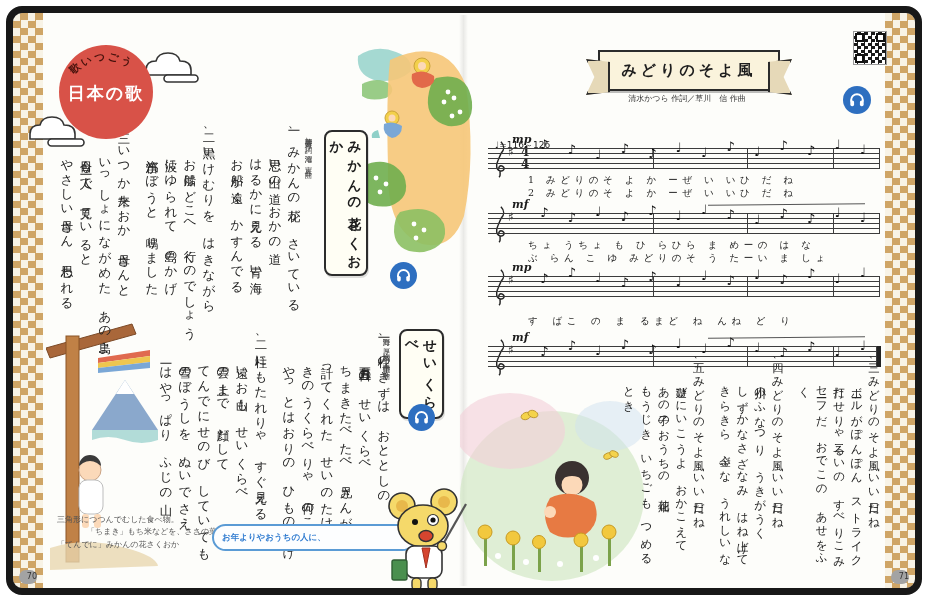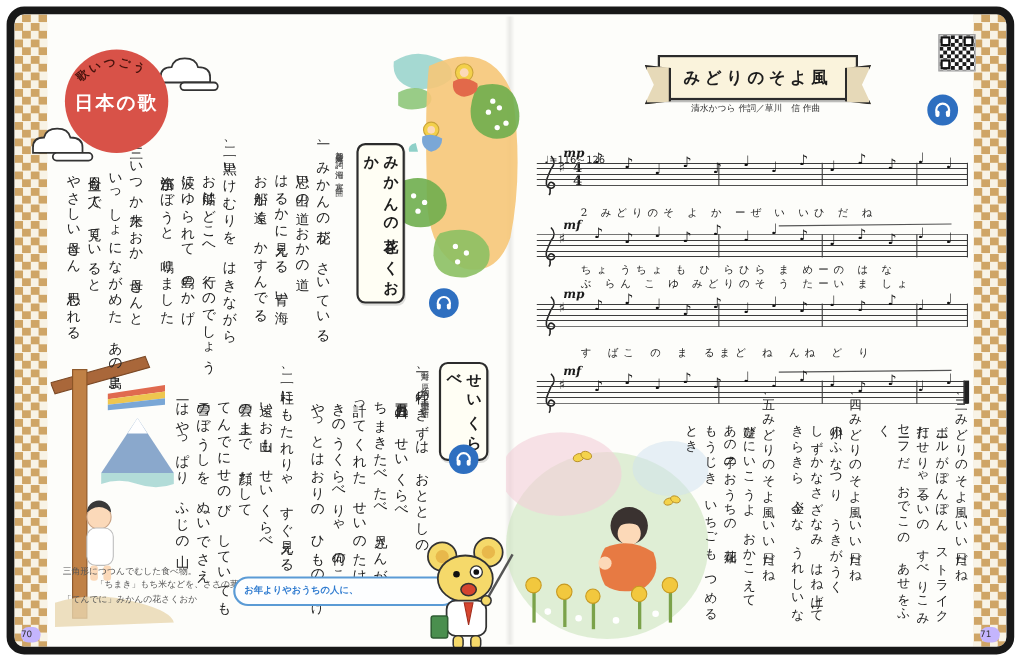--- a/index.html
+++ b/index.html
@@ -8,22 +8,22 @@
   .abs{position:absolute;}
   
   .paper{position:absolute;inset:8px;border-radius:14px;background:#fdfdfa;}
   .frame-border{position:absolute;inset:6px;border:7px solid #181818;border-radius:16px;
                 pointer-events:none;z-index:60;}
   .checker{position:absolute;top:13px;bottom:13px;width:30px;z-index:2;
            background:conic-gradient(#cfa566 0 25%,#f8f3e6 0 50%,#cfa566 0 75%,#f8f3e6 0);
            background-size:15px 15px;}
   .checker.left{left:13px;border-radius:9px 0 0 9px;}
   .checker.right{right:13px;border-radius:0 9px 9px 0;}
-  .pagenum{position:absolute;bottom:17px;width:18px;height:14px;border-radius:8px;background:#c4b5fd;
-           font-family:"DejaVu Sans",sans-serif;font-size:8px;line-height:14px;text-align:left;color:#333;z-index:3;}
+  .pagenum{position:absolute;bottom:17px;width:18px;height:14px;border-radius:8px;background:#a3a3a3;
+           font-family:"DejaVu Sans",sans-serif;font-size:8px;line-height:14px;text-align:right;color:#333;z-index:3;}
   .spine{position:absolute;left:459px;top:15px;bottom:15px;width:9px;z-index:1;
          background:linear-gradient(to right,rgba(0,0,0,0),rgba(0,0,0,0.08),rgba(0,0,0,0));}
   
   .vlyrics{writing-mode:vertical-rl;line-height:1.52;letter-spacing:1px;z-index:5;}
   .verse{margin-left:9px;}
   .verse div:not(:first-child){padding-top:2.1em;}
   .lyr-md{font-size:12.5px;}
   .lyr-sm{font-size:11.5px;}
   
   .song-box{border:2px solid #2c2c2c;border-radius:8px;background:#fffef4;display:flex;
@@ -300,20 +300,21 @@
           <span style="transform: translateY(4px);">♪</span>
           <span style="transform: translateY(-2px);">♩</span>
           <span style="transform: translateY(3px);">♩</span>
           <span style="transform: translateY(-3px);">♪</span>
           <span style="transform: translateY(2px);">♩</span>
           <span style="transform: translateY(-4px);">♪</span>
           <span style="transform: translateY(1px);">♪</span>
           <span style="transform: translateY(-5px);">♩</span>
           <span style="transform: translateY(0px);">♩</span>
         </div>
+      <div class="score-lyric" style="top:26px;">1 みどりのそ よ か ーぜ い いひ だ ね</div>
       <div class="score-lyric" style="top:39px;">2 みどりのそ よ か ーぜ い いひ だ ね</div>
     </div>
 
     <div class="staff-block" style="top:79px;">
       <div class="dyn">mf</div>
       <svg class="clef" width="20" height="40" viewBox="0 0 20 44">
         <path d="M11 2 C15 6 15 11 11 15 L8 22 C5 28 6 33 10 34 C14 35 16 31 13 29 C10 27 8 30 9 32 M10 34 C10 38 11 39 9 41" fill="none" stroke="#222" stroke-width="1.6"></path>
       </svg>
       <div class="keysig">♯</div>
       <div class="staff-lines"></div>

